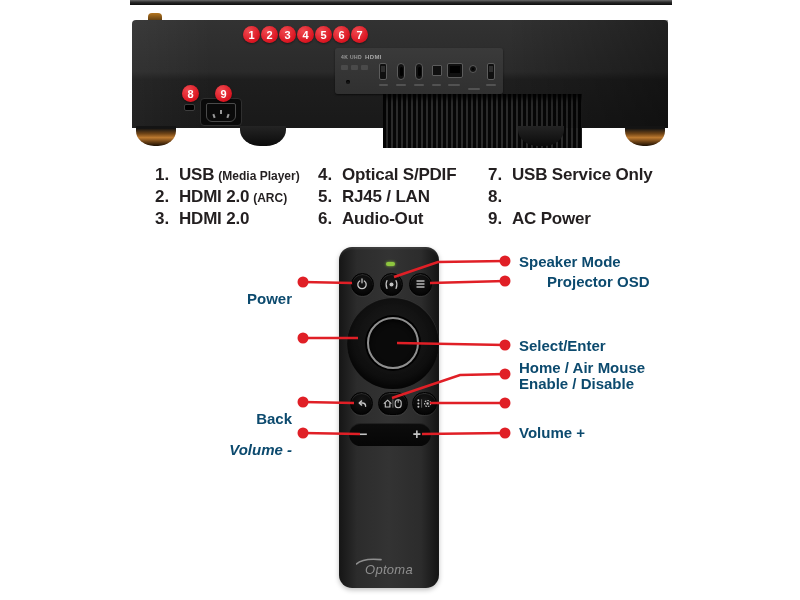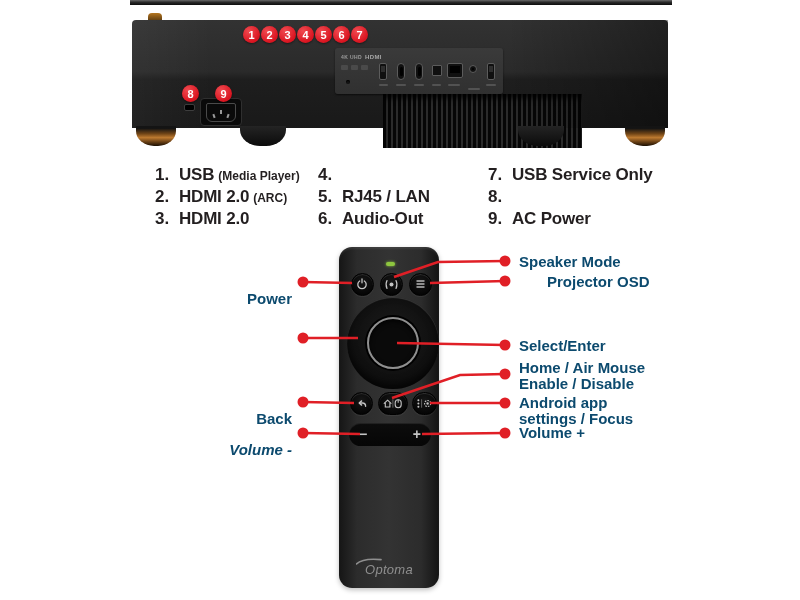--- a/index.html
+++ b/index.html
@@ -172,20 +172,21 @@
       <span class="lsub">(ARC)</span>
     </div>
     <div class="legend-row">
       <span class="lnum">3.</span>
       <span class="llabel">HDMI 2.0</span>
     </div>
   </div>
   <div class="legend-col" style="left:318px;">
     <div class="legend-row">
       <span class="lnum">4.</span>
+      <span class="llabel">Optical S/PDIF</span>
     </div>
     <div class="legend-row">
       <span class="lnum">5.</span>
       <span class="llabel">RJ45 / LAN</span>
     </div>
     <div class="legend-row">
       <span class="lnum">6.</span>
       <span class="llabel">Audio-Out</span>
     </div>
   </div>
@@ -294,19 +295,15 @@
   <div class="rlabel ralign" style="right:508px;top:394px;">Back</div>
   <div class="rlabel ralign" style="right:508px;top:425px;font-style:italic;">Volume -</div>
 
   <div class="rlabel" style="left:519px;top:254px;">Speaker Mode</div>
   <div class="rlabel" style="left:519px;top:274px;margin-left:28px;">Projector OSD</div>
   <div class="rlabel" style="left:519px;top:338px;">Select/Enter</div>
   <div class="rlabel" style="left:519px;top:360px;">
     <div>Home / Air Mouse</div>
     <div>Enable / Disable</div>
   </div>
-  <div class="rlabel" style="left:519px;top:395px;">
-    <div>Android app</div>
-    <div>settings / Focus</div>
-  </div>
   <div class="rlabel" style="left:519px;top:425px;">Volume +</div>
 
 </div>
 
 </body></html>

